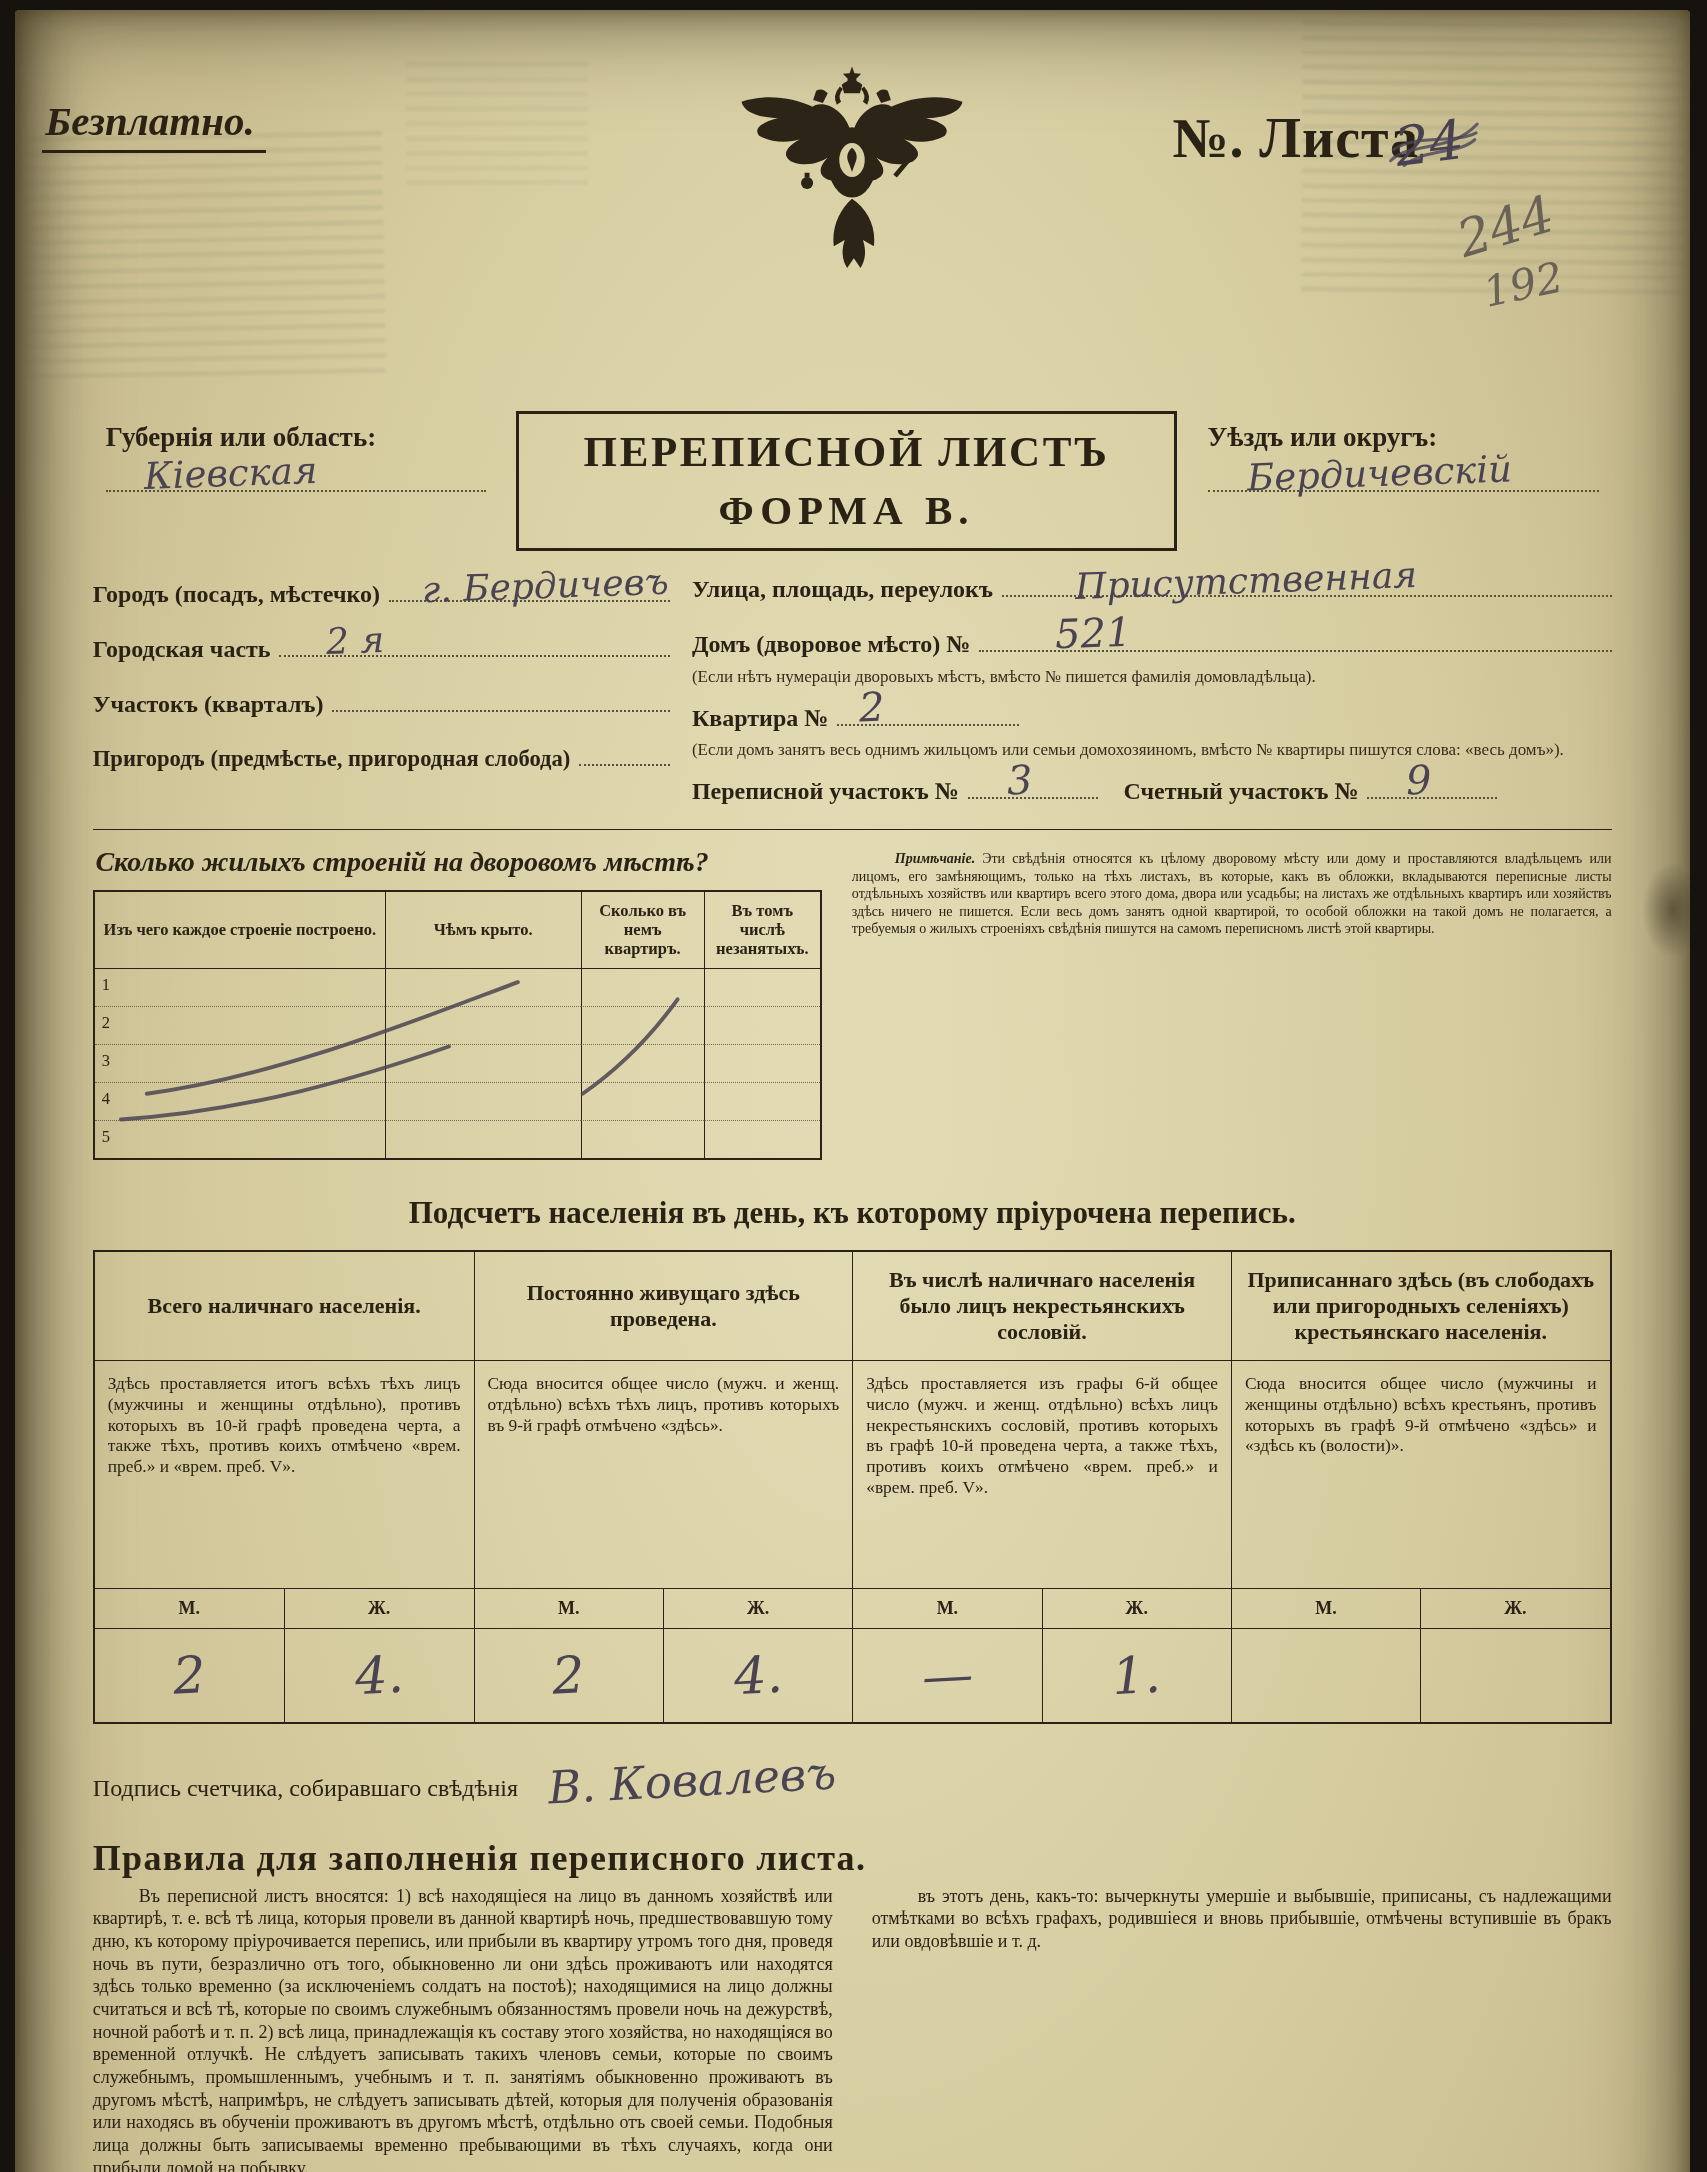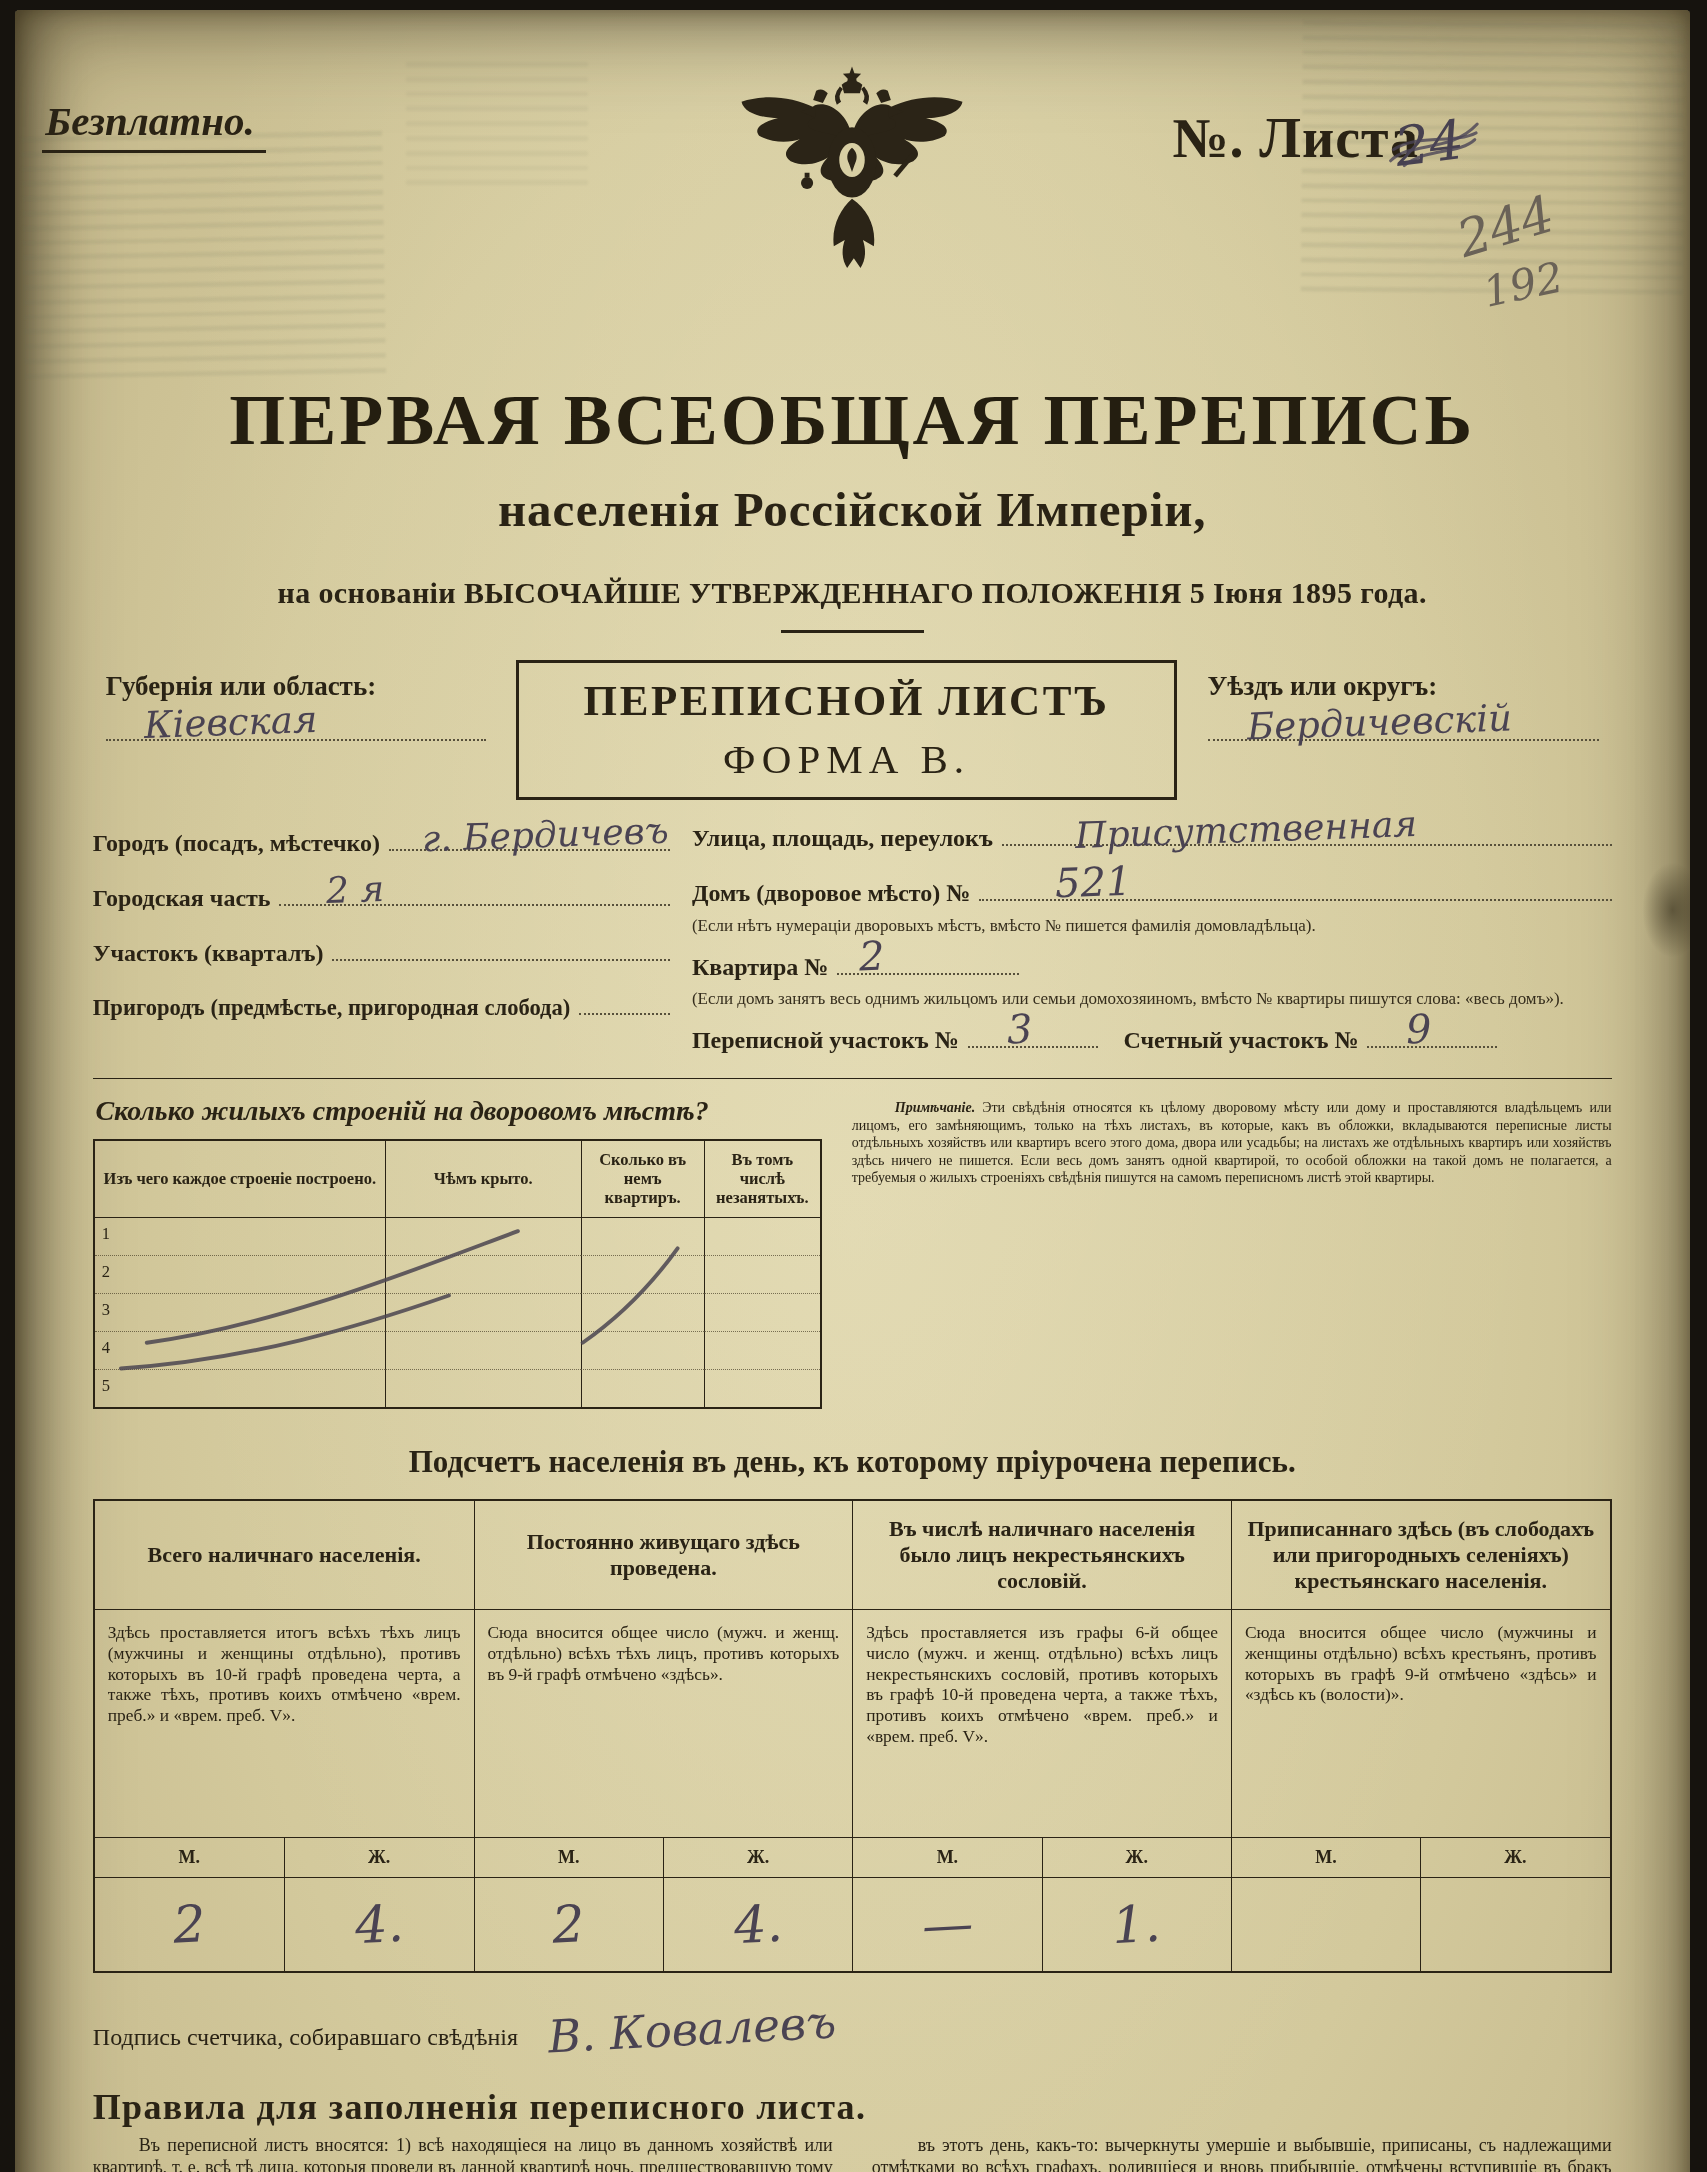--- a/index.html
+++ b/index.html
@@ -71,21 +71,21 @@
   .header-boxes{display:flex;align-items:stretch;margin:27px 78px 0;min-height:130px;}
   .hb-cell{position:relative;padding:10.4px 13px;}
   .hb-left{flex:0 0 25%;}
   .hb-right{flex:1;}
   .hb-center{
     flex:0 0 42%;border:3px solid #2a2315;text-align:center;
     padding:14.8px 8.7px;margin:0 17.4px;
   }
   .hb-label{font-size:27px;font-weight:bold;}
   .hb-center-l1{font-size:43px;font-weight:bold;letter-spacing:2.6px;line-height:1.05;}
-  .hb-center-l2{font-size:41px;font-weight:normal;letter-spacing:6px;margin-top:11.3px;}
+  .hb-center-l2{font-size:41px;font-weight:bold;letter-spacing:6px;margin-top:11.3px;}
   .dotline{position:relative;display:block;border-bottom:2.2px dotted #57503b;height:37px;}
   .hand{
     font-family:"DejaVu Serif",serif;font-style:italic;color:#4a4352;
     white-space:nowrap;
   }
   .dotline .hand{position:absolute;left:10%;bottom:-5.2px;font-size:37px;transform:rotate(-2deg);}
 
   
   .address{display:flex;gap:22px;margin:25px 78px 12px;align-items:center;}
   .addr-left{flex:0 0 38%;}
@@ -197,26 +197,20 @@
         <span class="sheetno-label">№. Листа</span><span class="sheetno-hand"><span>24</span><svg class="scratch" viewBox="0 0 230 130">
               <path d="M10 95 C60 55 150 95 220 35"></path>
               <path d="M20 70 C80 40 160 75 215 55"></path>
               <path d="M40 110 C95 75 170 100 210 70"></path>
             </svg></span>
       </div>
       <div class="pencil pencil-top">244</div>
       <div class="pencil pencil-bottom">192</div>
     </div>
 
-    <div class="title-block">
-      <div class="title-main">ПЕРВАЯ ВСЕОБЩАЯ ПЕРЕПИСЬ</div>
-      <div class="title-sub">населенія Россійской Имперіи,</div>
-      <div class="title-basis">на основаніи ВЫСОЧАЙШЕ УТВЕРЖДЕННАГО ПОЛОЖЕНІЯ 5 Іюня 1895 года.</div>
-      <div class="title-rule"></div>
-    </div>
 
     <div class="header-boxes">
       <div class="hb-cell hb-left">
         <div class="hb-label">Губернія или область:</div>
         <span class="dotline">
           <span class="hand">Кіевская</span>
         </span>
       </div>
       <div class="hb-cell hb-center">
         <div class="hb-center-l1">ПЕРЕПИСНОЙ ЛИСТЪ</div>

